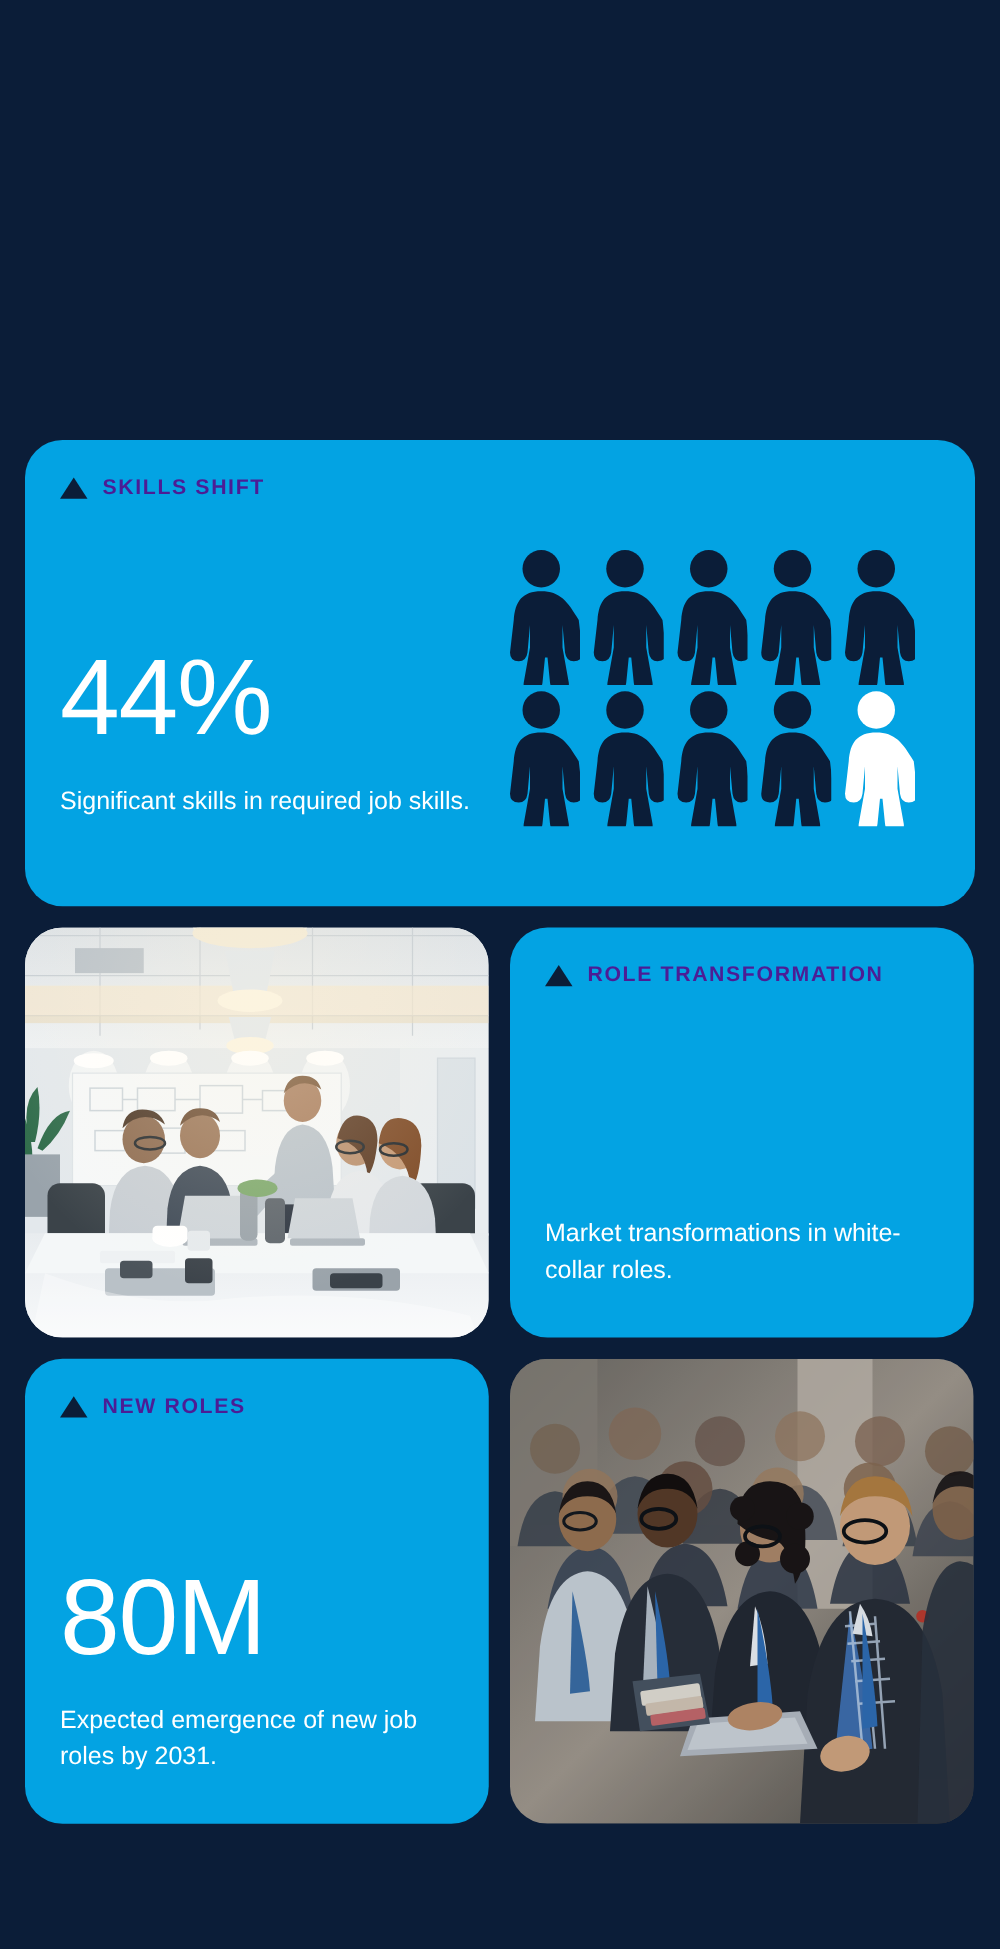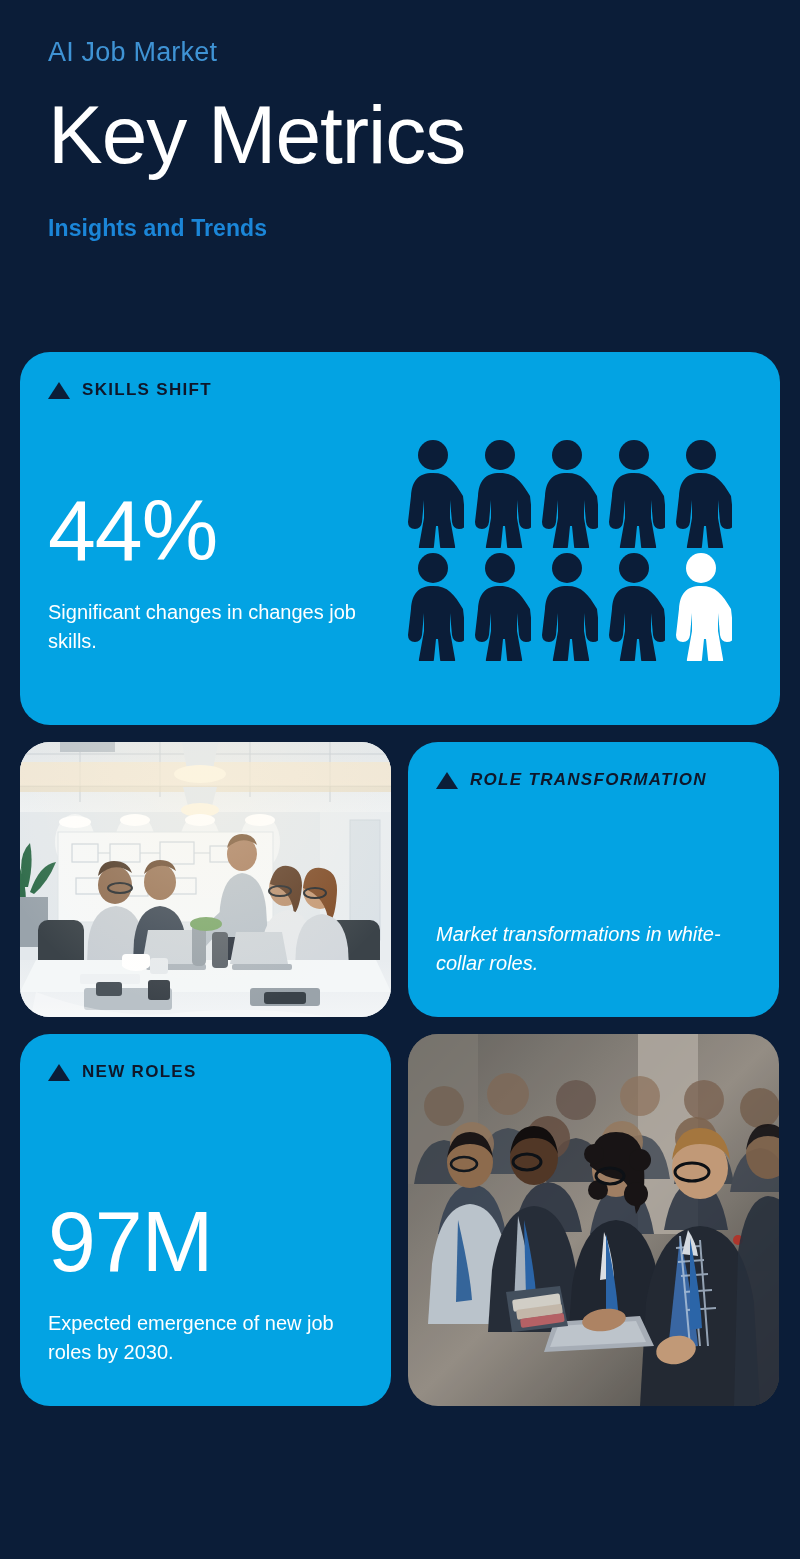--- a/index.html
+++ b/index.html
@@ -66,21 +66,21 @@
 
   .card {
     background: #03a3e3;
     border-radius: 30px;
     position: relative;
     overflow: hidden;
   }
 
   .card-wide  { width: 760px; height: 373px; }
   .card-half  { width: 371px; }
-  .h-row2     { height: 275px; font-style: italic; }
+  .h-row2     { height: 328px; }
   .h-row3     { height: 372px; }
 
   
   .card-label {
     display: flex;
     align-items: center;
     gap: 12px;
     position: absolute;
     left: 28px;
     top: 28px;
@@ -88,21 +88,21 @@
   .tri-icon {
     width: 0; height: 0;
     border-left: 11px solid transparent;
     border-right: 11px solid transparent;
     border-bottom: 17px solid #0b1d38;
     flex: none;
   }
   .label-text {
     font-size: 17px;
     font-weight: 700;
-    color: #0f172a;
+    color: #4c1d95;
     letter-spacing: 1.3px;
     text-transform: uppercase;
     white-space: nowrap;
   }
 
   
   .stat-block {
     position: absolute;
     left: 28px;
     right: 24px;
@@ -148,39 +148,34 @@
 
   
   .row-2 { align-items: flex-start; }
   .row-3 { align-items: flex-end; }
 </style>
 </head>
 <body>
 
 <div class="page">
 
-  <div class="header">
-    <div class="eyebrow">AI Job Market</div>
-    <div class="maintitle">Key Metrics</div>
-    <div class="subtitle">Insights and Trends</div>
-  </div>
 
   <div class="grid">
 
     <div class="row row-1">
       <div class="card card-wide">
 
         <div class="card-label">
           <span class="tri-icon"></span>
           <span class="label-text">SKILLS SHIFT</span>
         </div>
 
         <div class="stat-block pos-a">
           <div class="stat-value">44%</div>
-          <div class="stat-desc">Significant changes in changes job skills.</div>
+          <div class="stat-desc">Significant skills in required job skills.</div>
         </div>
 
         <div class="pictogram">
 
           <svg class="person" viewBox="0 0 62 110">
             <circle cx="31" cy="17" r="15" fill="#0b1d38"></circle>
             <path d="M31 35 C16 35 10 43 9 58 L6 84 q0 7 7 7 q6 0 7-7 l2-22 v18 l-5 28 q-1 8 7 8 q7 0 8-8 l2-20 h2 l2 20 q1 8 8 8 q8 0 7-8 l-5-28 v-18 l2 22 q1 7 7 7 q7 0 7-7 l-3-26 C52 43 46 35 31 35 Z" fill="#0b1d38"></path>
           </svg>
           <svg class="person" viewBox="0 0 62 110">
             <circle cx="31" cy="17" r="15" fill="#0b1d38"></circle>
@@ -371,22 +366,22 @@
     </div>
 
     <div class="row row-3">
 
       <div class="card card-half h-row3">
         <div class="card-label">
           <span class="tri-icon"></span>
           <span class="label-text">NEW ROLES</span>
         </div>
         <div class="stat-block pos-b">
-          <div class="stat-value">97M</div>
-          <div class="stat-desc">Expected emergence of new job roles by 2030.</div>
+          <div class="stat-value">80M</div>
+          <div class="stat-desc">Expected emergence of new job roles by 2031.</div>
         </div>
       </div>
 
       <div class="photo card-half h-row3">
         <svg viewBox="0 0 371 372" preserveAspectRatio="xMidYMid slice">
           <defs>
             <linearGradient id="bgw" x1="0" y1="0" x2="1" y2="1">
               <stop offset="0" stop-color="#6f6a62"></stop>
                 <stop offset="0.5" stop-color="#a49a8d"></stop>
               <stop offset="1" stop-color="#4a463f"></stop>

